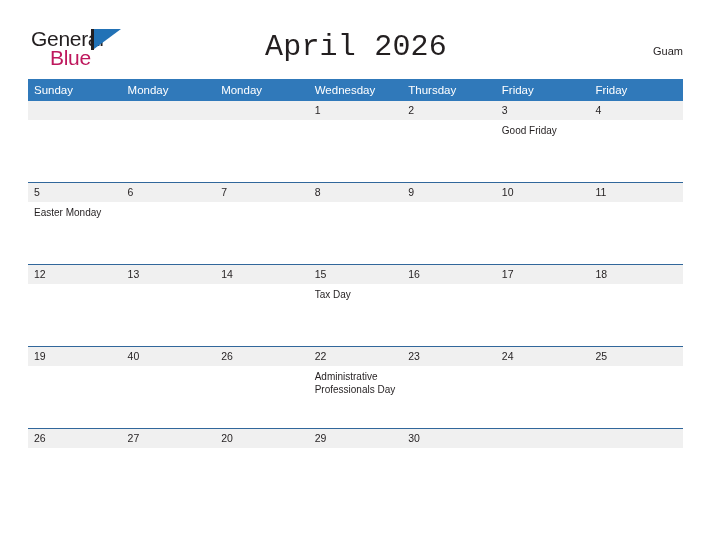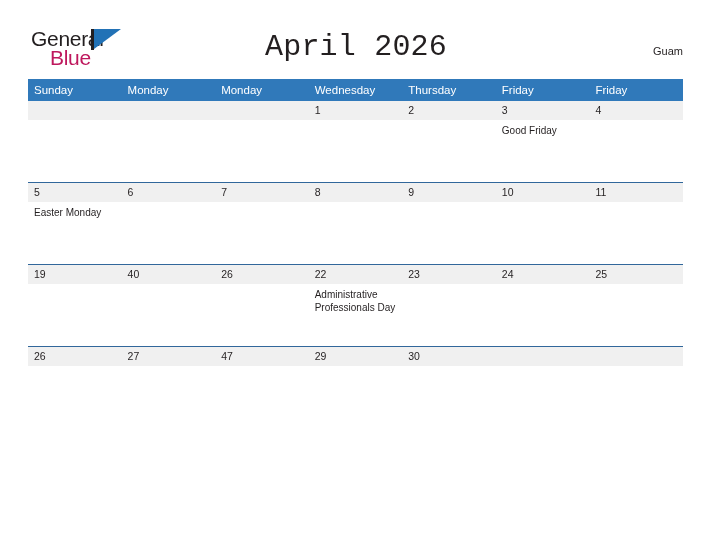--- a/index.html
+++ b/index.html
@@ -239,20 +239,46 @@
           </td>
           <td>
             <span class="daynum">10</span>
           </td>
           <td>
             <span class="daynum">11</span>
           </td>
         </tr>
         <tr class="week">
           <td>
+            <span class="daynum">12</span>
+          </td>
+          <td>
+            <span class="daynum">13</span>
+          </td>
+          <td>
+            <span class="daynum">14</span>
+          </td>
+          <td>
+            <span class="daynum">15</span>
+            <div class="events">
+              <div class="event">Tax Day</div>
+            </div>
+          </td>
+          <td>
+            <span class="daynum">16</span>
+          </td>
+          <td>
+            <span class="daynum">17</span>
+          </td>
+          <td>
+            <span class="daynum">18</span>
+          </td>
+        </tr>
+        <tr class="week">
+          <td>
             <span class="daynum">19</span>
           </td>
           <td>
             <span class="daynum">40</span>
           </td>
           <td>
             <span class="daynum">26</span>
           </td>
           <td>
             <span class="daynum">22</span>
@@ -272,21 +298,21 @@
           </td>
         </tr>
         <tr class="week">
           <td>
             <span class="daynum">26</span>
           </td>
           <td>
             <span class="daynum">27</span>
           </td>
           <td>
-            <span class="daynum">47</span>
+            <span class="daynum">20</span>
           </td>
           <td>
             <span class="daynum">29</span>
           </td>
           <td>
             <span class="daynum">30</span>
           </td>
           <td>
             <span class="daynum empty"></span>
           </td>

